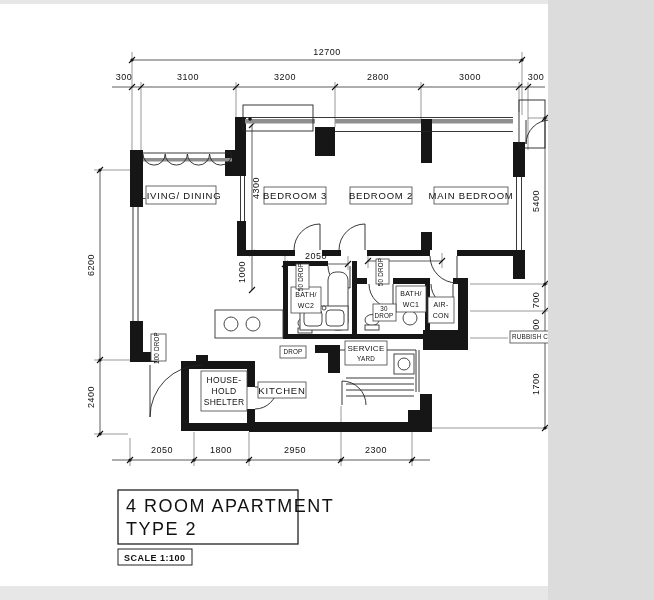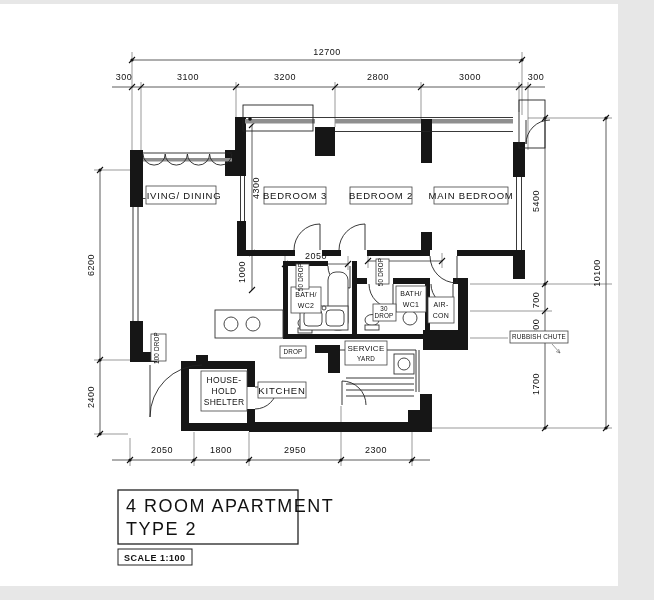--- a/index.html
+++ b/index.html
@@ -1,16 +1,16 @@
 <!DOCTYPE html>
 <html><head>
 <meta charset="utf-8">
 <style>
   html,body{margin:0;padding:0;background:#dcdcdc;}
-  .page{position:relative;width:654px;height:600px;background:#ffffff;overflow:hidden;
+  .page{position:relative;width:548px;height:600px;background:#ffffff;overflow:hidden;
         font-family:"Liberation Sans",sans-serif;}
   svg{position:absolute;left:0;top:0;}
   .wall{fill:#161616;stroke:none;}
   .thin{fill:none;stroke:#222;stroke-width:0.9;}
   .hair{fill:none;stroke:#555;stroke-width:0.6;}
   .dim{fill:none;stroke:#333;stroke-width:0.8;}
   .tick{stroke:#111;stroke-width:1.1;}
   .win{fill:#8f8f8f;}
   .fix{fill:#fff;stroke:#333;stroke-width:0.9;}
   .lblbox{fill:#fff;stroke:#444;stroke-width:0.8;}

